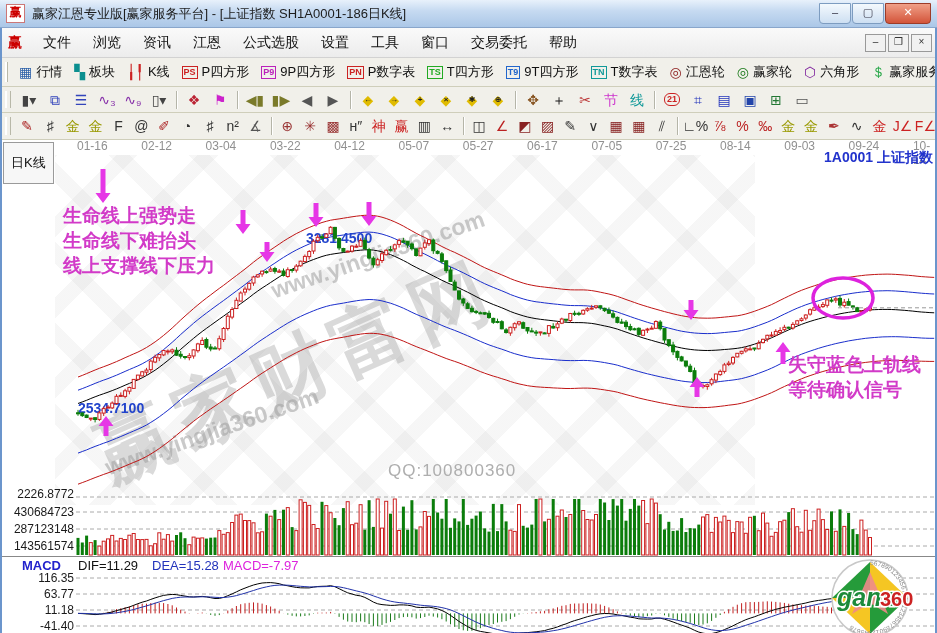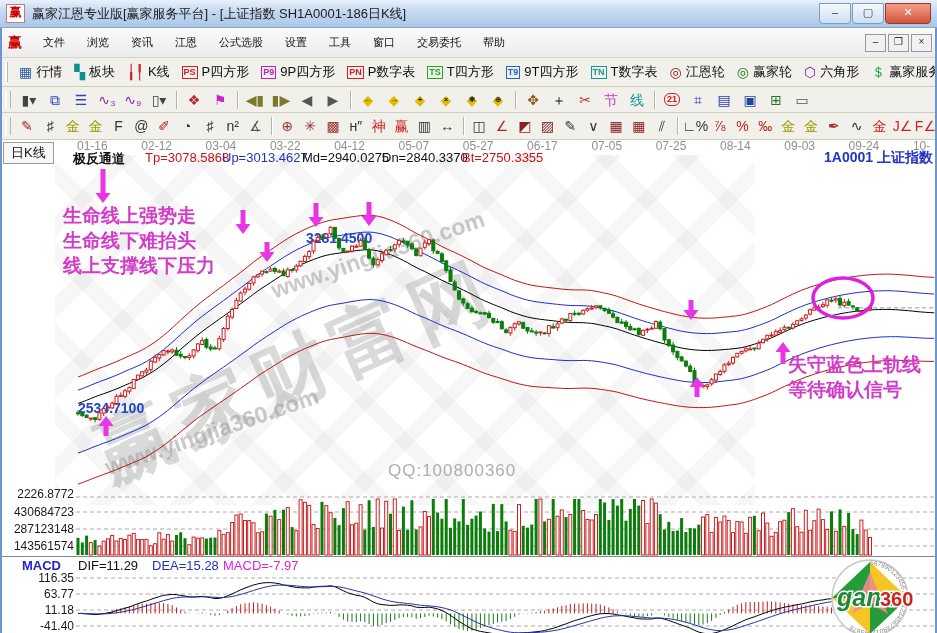--- a/index.html
+++ b/index.html
@@ -14,21 +14,21 @@
 .title{font-size:13px;color:#1c1c1c;white-space:nowrap}
 .winbtns{margin-left:auto;display:flex}
 .wbtn{width:30px;height:19px;border:1px solid #7d9cc0;border-radius:0 0 4px 4px;
  background:linear-gradient(#f4f9fd,#cddff2);font-size:11px;text-align:center;line-height:17px;color:#334;margin-left:1px}
 .wbtn.close{background:linear-gradient(#f0a088,#d3543a);color:#fff;width:44px;border-color:#9c3b28}
 .menubar{position:absolute;top:28px;left:0;right:0;height:30px;z-index:10;
  background:linear-gradient(#fafafa,#ececec);border-bottom:1px solid #d2d2d2;
  display:flex;align-items:center;padding-left:6px;box-sizing:border-box}
 .menuicon{color:#c00;font-weight:bold;font-size:14px;margin:0 10px 0 2px}
 #menuitems{display:flex}
-.menu-item{font-size:11px;color:#111;padding:3px 11px;white-space:nowrap}
+.menu-item{font-size:14px;color:#111;padding:3px 11px;white-space:nowrap}
 .childbtns{margin-left:auto;margin-right:5px;display:flex}
 .cbtn{width:19px;height:16px;border:1px solid #999;background:#f1f1f1;font-size:10px;
  line-height:13px;text-align:center;color:#333;margin-left:2px}
 
 .toolbar{position:absolute;left:0;right:0;background:#f1f0ea;border-bottom:1px solid #cfceba;
  display:flex;align-items:center;padding-left:4px;overflow:hidden;z-index:10;box-sizing:border-box}
 #tb1{top:58px;height:29px}
 #tb2{top:87px;height:26px}
 #tb3{top:113px;height:27px}
 .grip{width:3px;height:70%;border-left:2px solid #ffffff;border-right:1px solid #b8b8a8;margin:0 5px 0 1px}
@@ -38,21 +38,21 @@
 .tbtn{width:24px;height:22px;display:flex;align-items:center;justify-content:center;
  font-size:14px;margin:0 1px;position:relative;border:none;background:none;padding:0;
  font-family:inherit;line-height:20px}
 .sep{width:1px;height:18px;background:#b5b5a8;margin:0 4px;box-shadow:1px 0 0 #fff;flex:0 0 auto}
 .ov{position:absolute;font-size:8px;color:#222;font-weight:bold;left:50%;top:50%;transform:translate(-50%,-50%)}
 .calbox{font-size:9px;font-weight:bold;border:1.5px solid #cc2222;color:#cc2222;padding:0 2px;border-radius:6px;line-height:11px}
 
 #chartzone{position:absolute;top:140px;left:0;width:937px;height:493px;background:#fff;overflow:hidden}
 #ksvg{position:absolute;top:0;left:0;z-index:2}
 .lbl{position:absolute;z-index:3;white-space:nowrap;pointer-events:none}
-.ptab{top:2px;left:3px;font-size:13px;color:#111;background:#f7f7f7;border:1px solid #9a9a9a;padding:1px 7px;z-index:4}
+.ptab{top:2px;left:3px;font-size:13px;color:#111;background:#f7f7f7;border:1px solid #9a9a9a;padding:11px 7px;z-index:4}
 .daterow{top:-1px;left:0;right:0;height:11px;font-size:12px;color:#909090;z-index:3;position:absolute}
 .datelbl{position:absolute;top:0}
 .indrow{position:absolute;top:10px;left:0;right:0;height:16px;z-index:3;font-size:13px;pointer-events:none}
 .indrow span{position:absolute;top:0;white-space:nowrap}
 .symlbl{top:9px;right:4px;font-size:14px;font-weight:bold;color:#2233cc}
 .glabel{font-size:12px;color:#1a1a1a;text-align:right;width:62px;left:12px}
 .mhead{font-size:13px;top:418px}
 .ann{color:#d23ac8;font-size:19px;font-weight:bold;line-height:25px;z-index:3}
 .qqwm{color:#aeaeae;font-size:17px;letter-spacing:1px;z-index:1}
 .wm{z-index:1;color:rgba(158,158,158,.55);font-size:23px;transform-origin:0 50%;font-weight:bold}
@@ -1038,28 +1038,20 @@
       <span class="datelbl" style="left: 398.5px;">05-07</span>
       <span class="datelbl" style="left: 462.8px;">05-27</span>
       <span class="datelbl" style="left: 527.1px;">06-17</span>
       <span class="datelbl" style="left: 591.4px;">07-05</span>
       <span class="datelbl" style="left: 655.7px; text-align: center;">07-25</span>
       <span class="datelbl" style="left: 720px;">08-14</span>
       <span class="datelbl" style="left: 784.3px;">09-03</span>
       <span class="datelbl" style="left: 848.6px;">09-24</span>
       <span class="datelbl" style="left: 912.9px;">10-14</span>
     </div>
-  <div class="indrow" id="indrow">
-    <span style="left:73px;font-weight:bold;color:#111">极反通道</span>
-  <span style="color: rgb(204, 17, 17); left: 145px;">Tp=3078.5868</span>
-      <span style="color: rgb(34, 51, 187); left: 222px;">Up=3013.4627</span>
-      <span style="color: rgb(17, 17, 17); left: 302px;">Md=2940.0275</span>
-      <span style="color: rgb(17, 17, 17); left: 382px;">Dn=2840.3370</span>
-      <span style="color: rgb(204, 17, 17); left: 462px;">Bt=2750.3355</span>
-    </div>
   <div class="lbl symlbl">1A0001  上证指数</div>
 
   <div class="lbl glabel" style="top:347px">2226.8772</div>
   <div class="lbl glabel" style="top:365px">430684723</div>
   <div class="lbl glabel" style="top:382px">287123148</div>
   <div class="lbl glabel" style="top:399px">143561574</div>
 
   <div class="lbl mhead" style="left:22px;color:#2222cc;font-weight:bold">MACD</div>
   <div class="lbl mhead" style="left:78px;color:#111111">DIF=11.29</div>
   <div class="lbl mhead" style="left:152px;color:#2233bb">DEA=15.28</div>

